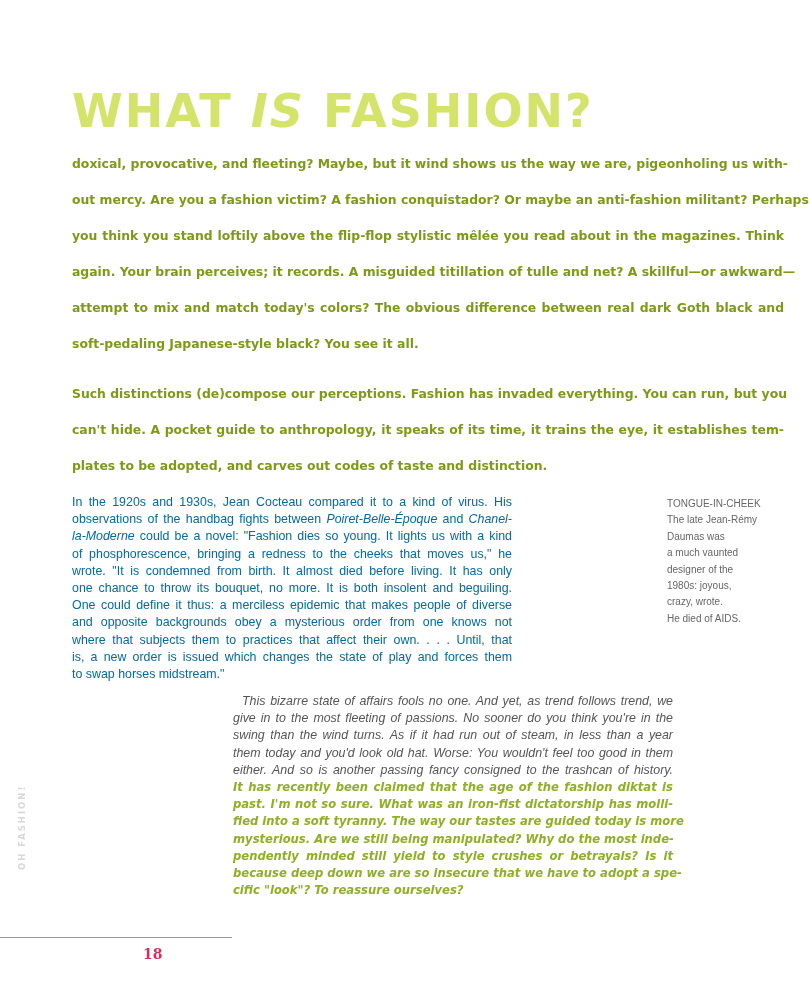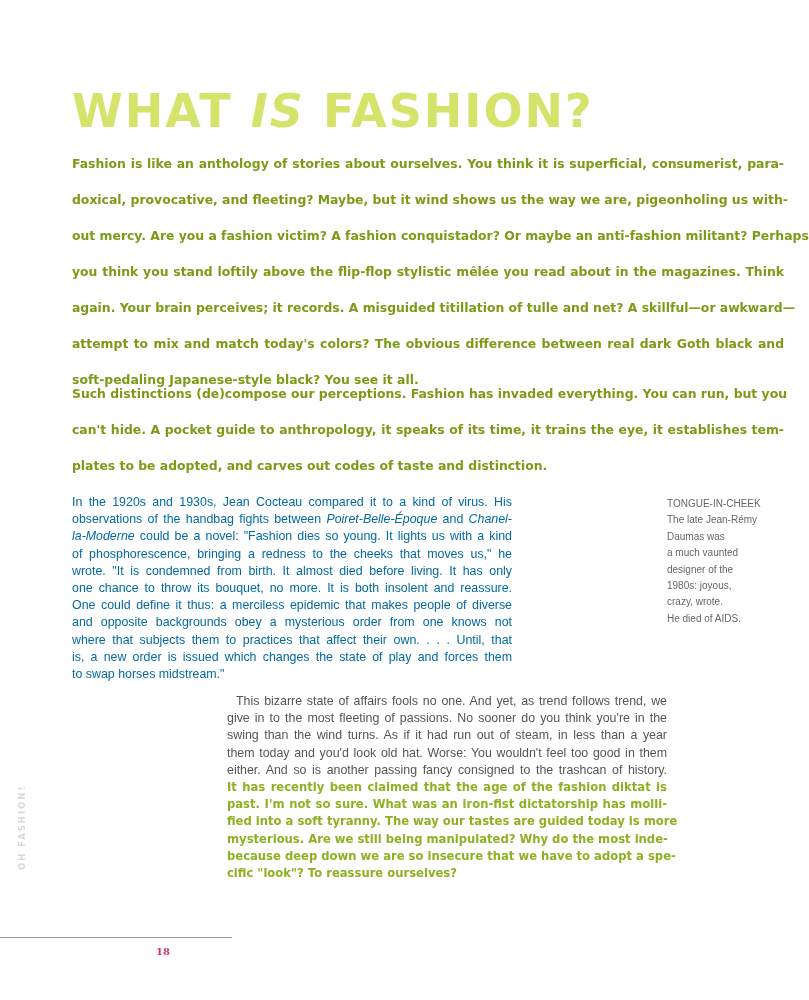--- a/index.html
+++ b/index.html
@@ -24,63 +24,62 @@
       position: absolute; left: 72px; top: 494px; width: 440px;
       font-family: "Liberation Sans", sans-serif; font-size: 12.4px; line-height: 17.2px; color: #0369a1;
     }
     .body1 .line, .body2 .line { white-space: nowrap; text-align: justify; text-align-last: justify; }
     .body1 .line.last, .body2 .line.last { text-align: left; text-align-last: left; }
     .sidenote {
       position: absolute; left: 667px; top: 496px; width: 110px;
       font-family: "Liberation Sans", sans-serif; font-size: 10px; line-height: 16.4px; color: #666;
     }
     .body2 {
-      position: absolute; left: 227px; top: 693px; width: 440px;
-      font-family: "Liberation Sans", sans-serif; font-size: 12.4px; line-height: 17.2px; color: #555555;
+      position: absolute; left: 233px; top: 693px; width: 440px;
+      font-family: "Liberation Sans", sans-serif; font-size: 12.4px; line-height: 17.2px; color: #555555; font-style: italic;
     }
     .body2 .line.first { padding-left: 9px; }
     .body2 .hl { font-family: "DejaVu Sans", sans-serif; font-weight: bold; color: #8fb022; font-size: 11.6px; }
     .vert {
       position: absolute; left: 17px; top: 870px; transform: rotate(-90deg); transform-origin: left top;
       font-family: "DejaVu Sans", sans-serif; font-weight: bold; font-size: 8.5px; letter-spacing: 2px; color: #d8d8d8; white-space: nowrap;
     }
     .rule { position: absolute; left: 0; top: 937px; width: 232px; height: 1px; background: #9a9a9a; }
     .pageno {
       position: absolute; left: 143px; top: 946px;
-      font-family: "DejaVu Serif", serif; font-weight: bold; font-size: 10px; color: #d8305c; margin-left: 13px;
+      font-family: "DejaVu Serif", serif; font-weight: bold; font-size: 14px; color: #d8305c;
     }
     .it { font-style: italic; }
   </style>
 </head>
 <body>
 
 <div class="title"><span>WHAT </span><span class="it">IS</span><span> FASHION?</span></div>
 
 <div class="intro" style="top:146px">
-  <div class="line">Fashion is like an anthology of stories about ourselves. You think it is superficial, consumerist, para-</div>
   <div class="line">doxical, provocative, and fleeting? Maybe, but it wind shows us the way we are, pigeonholing us with-</div>
   <div class="line">out mercy. Are you a fashion victim? A fashion conquistador? Or maybe an anti-fashion militant? Perhaps</div>
   <div class="line">you think you stand loftily above the flip-flop stylistic mêlée you read about in the magazines. Think</div>
   <div class="line">again. Your brain perceives; it records. A misguided titillation of tulle and net? A skillful—or awkward—</div>
   <div class="line">attempt to mix and match today's colors? The obvious difference between real dark Goth black and</div>
   <div class="line last">soft-pedaling Japanese-style black? You see it all.</div>
 </div>
 <div class="intro" style="top:376px">
   <div class="line">Such distinctions (de)compose our perceptions. Fashion has invaded everything. You can run, but you</div>
   <div class="line">can't hide. A pocket guide to anthropology, it speaks of its time, it trains the eye, it establishes tem-</div>
   <div class="line last">plates to be adopted, and carves out codes of taste and distinction.</div>
 </div>
 
 <div class="body1">
   <div class="line">In the 1920s and 1930s, Jean Cocteau compared it to a kind of virus. His</div>
   <div class="line"><span>observations of the handbag fights between </span><span class="it">Poiret-Belle-Époque</span><span> and </span><span class="it">Chanel-</span></div>
   <div class="line"><span class="it">la-Moderne</span><span> could be a novel: "Fashion dies so young. It lights us with a kind</span></div>
   <div class="line">of phosphorescence, bringing a redness to the cheeks that moves us," he</div>
   <div class="line">wrote. "It is condemned from birth. It almost died before living. It has only</div>
-  <div class="line">one chance to throw its bouquet, no more. It is both insolent and reassure.</div>
+  <div class="line">one chance to throw its bouquet, no more. It is both insolent and beguiling.</div>
   <div class="line">One could define it thus: a merciless epidemic that makes people of diverse</div>
   <div class="line">and opposite backgrounds obey a mysterious order from one knows not</div>
   <div class="line">where that subjects them to practices that affect their own. . . . Until, that</div>
   <div class="line">is, a new order is issued which changes the state of play and forces them</div>
   <div class="line last">to swap horses midstream."</div>
 </div>
 
 <div class="sidenote">
   <div>TONGUE-IN-CHEEK</div>
   <div>The late Jean-Rémy</div>
@@ -95,19 +94,20 @@
 <div class="body2">
   <div class="line first">This bizarre state of affairs fools no one. And yet, as trend follows trend, we</div>
   <div class="line">give in to the most fleeting of passions. No sooner do you think you're in the</div>
   <div class="line">swing than the wind turns. As if it had run out of steam, in less than a year</div>
   <div class="line">them today and you'd look old hat. Worse: You wouldn't feel too good in them</div>
   <div class="line">either. And so is another passing fancy consigned to the trashcan of history.</div>
   <div class="line hl">It has recently been claimed that the age of the fashion diktat is</div>
   <div class="line hl">past. I'm not so sure. What was an iron-fist dictatorship has molli-</div>
   <div class="line hl">fied into a soft tyranny. The way our tastes are guided today is more</div>
   <div class="line hl">mysterious. Are we still being manipulated? Why do the most inde-</div>
+  <div class="line hl">pendently minded still yield to style crushes or betrayals? Is it</div>
   <div class="line hl">because deep down we are so insecure that we have to adopt a spe-</div>
   <div class="line hl last">cific "look"? To reassure ourselves?</div>
 </div>
 
 <div class="vert">OH FASHION!</div>
 <div class="rule"></div>
 <div class="pageno">18</div>
 
 </body></html>

